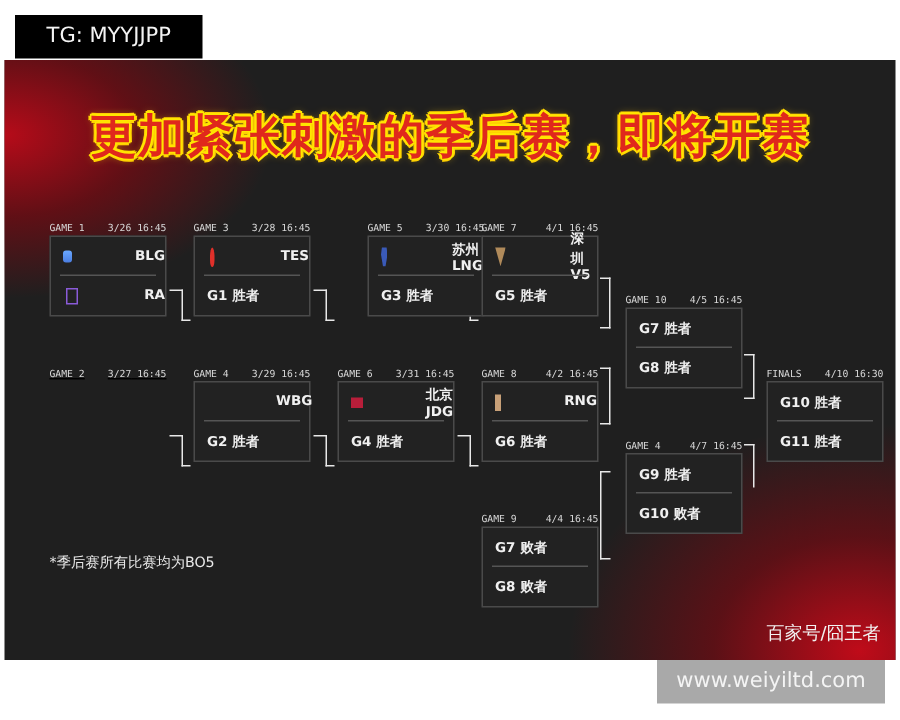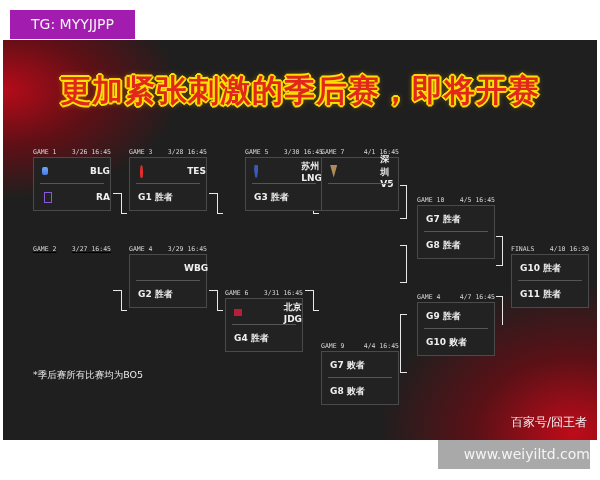--- a/index.html
+++ b/index.html
@@ -11,22 +11,22 @@
     text-shadow:0 0 2px #ffe600,1px 1px 0 #ffe600,-1px -1px 0 #ffe600,1px -1px 0 #ffe600,-1px 1px 0 #ffe600,2px 0 0 #ffd000,-2px 0 0 #ffd000,0 2px 0 #ffd000,0 -2px 0 #ffd000,0 0 6px rgba(255,200,0,0.7);font-family:Liberation Serif, serif;}
   .match{position:absolute;width:78px;}
   .mhead{display:flex;justify-content:space-between;font-family:"DejaVu Sans Mono","Liberation Mono",monospace;font-size:6.5px;color:#d8d8d8;height:10px;line-height:10px;}
   .mbox{border:1px solid #4a4a4a;background:#222;height:52px;position:relative;}
   .slot{height:26px;display:flex;align-items:center;padding-left:8px;font-size:9px;color:#f0f0f0;font-weight:bold;gap:35px;}
   .slot .logo{width:16px;height:12px;margin-right:7px;display:inline-block;}
   .sep{position:absolute;left:6px;right:6px;top:25px;height:1px;background:#555;}
   .conn{position:absolute;border-color:#e8e8e8;border-style:solid;border-width:0;}
   .note{position:absolute;left:30px;top:329px;font-size:9.5px;color:#eaeaea;}
   .credit{position:absolute;right:10px;top:374px;font-size:12px;color:#f2f2f2;}
-  .tag{position:absolute;left:10px;top:10px;width:125px;height:29px;background:#a21caf;color:#f4f4f4;font-size:14px;line-height:29px;text-align:center;}
-  .site{position:absolute;left:438px;top:440px;width:152px;height:29px;background:#a9a9a9;color:#f4f4f4;font-size:14px;line-height:29px;text-align:right;}
+  .tag{position:absolute;left:10px;top:10px;width:125px;height:29px;background:#000000;color:#f4f4f4;font-size:14px;line-height:29px;text-align:center;}
+  .site{position:absolute;left:438px;top:440px;width:152px;height:29px;background:#a9a9a9;color:#f4f4f4;font-size:14px;line-height:29px;text-align:center;}
 </style>
 </head>
 <body>
 
 <div class="tag">TG: MYYJJPP</div>
 
 <div class="poster">
   <div class="glow-tl"></div>
   <div class="glow-br"></div>
   <div class="title">更加紧张刺激的季后赛，即将开赛</div>
@@ -120,21 +120,21 @@
           <span class="logo" style="background:#3a5ab8;width:13px;height:13px;margin-right:8px;clip-path:polygon(15% 0,85% 0,100% 40%,70% 100%,30% 100%,0 40%);"></span>
           <span>苏州LNG</span>
         </div>
       <div class="sep"></div>
       <div class="slot">
           <span>G3 胜者</span>
         </div>
     </div>
   </div>
 
-  <div class="match" style="left:222px;top:204px;margin-top:44px;">
+  <div class="match" style="left:222px;top:204px;">
     <div class="mhead">
         <span>GAME 6</span>
         <span><span>3/31</span> <span>16:45</span></span>
       </div>
     <div class="mbox">
       <div class="slot">
           <span class="logo" style="background:#b81e3a;height:7px;"></span>
           <span>北京JDG</span>
         </div>
       <div class="sep"></div>
@@ -148,23 +148,42 @@
     <div class="mhead">
         <span>GAME 7</span>
         <span><span>4/1</span> <span>16:45</span></span>
       </div>
     <div class="mbox">
       <div class="slot">
           <span class="logo" style="background:#b08a5a;width:13px;height:13px;margin-right:8px;clip-path:polygon(0 0,100% 0,50% 100%);"></span>
           <span>深圳V5</span>
         </div>
       <div class="sep"></div>
-    </div>
-  </div>
-
+      <div class="slot">
+          <span>G5 胜者</span>
+        </div>
+    </div>
+  </div>
+
+  <div class="match" style="left:318px;top:204px;">
+    <div class="mhead">
+        <span>GAME 8</span>
+        <span><span>4/2</span> <span>16:45</span></span>
+      </div>
+    <div class="mbox">
+      <div class="slot">
+          <span class="logo" style="background:#c8a078;width:17px;height:11px;"></span>
+          <span>RNG</span>
+        </div>
+      <div class="sep"></div>
+      <div class="slot">
+          <span>G6 胜者</span>
+        </div>
+    </div>
+  </div>
 
   <div class="match" style="left:318px;top:301px;">
     <div class="mhead">
         <span>GAME 9</span>
         <span><span>4/4</span> <span>16:45</span></span>
       </div>
     <div class="mbox">
       <div class="slot">
           <span>G7 败者</span>
         </div>

